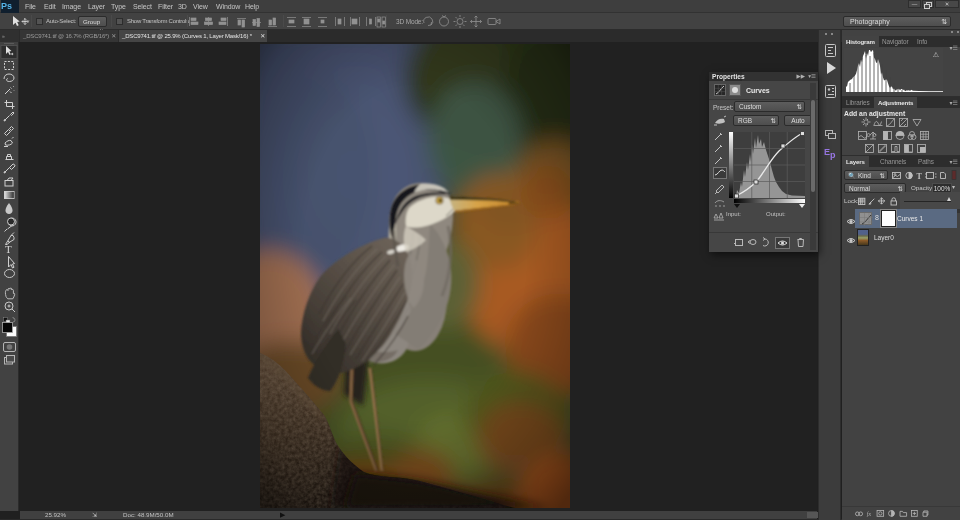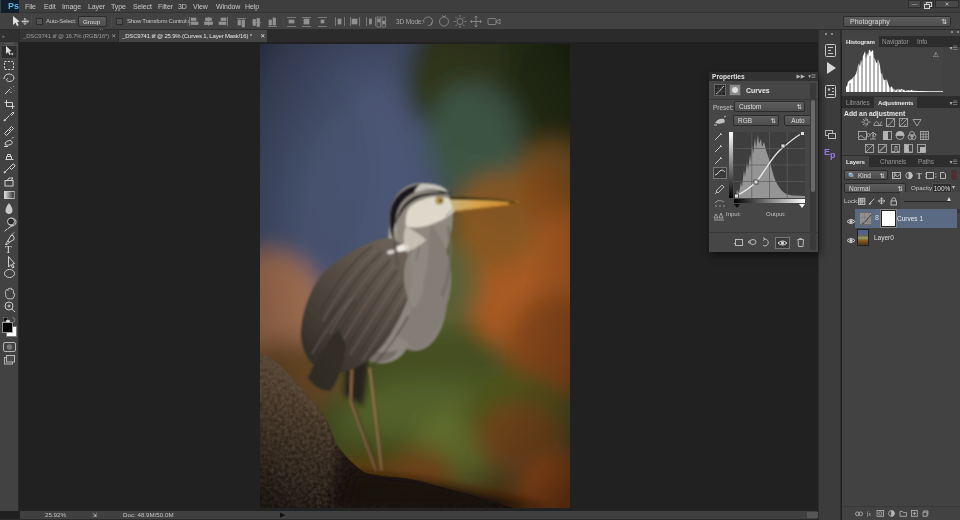--- a/index.html
+++ b/index.html
@@ -9,21 +9,21 @@
   .abs { position:absolute; }
   svg { display:block; }
 
   
   #menubar { left:0; top:0; width:960px; height:13px; background:#3e3e3e;
     border-bottom:1px solid #323232; }
   #menubar .item { position:absolute; top:0; height:13px; line-height:13px;
     color:#c6c6c6; font-size:7px; letter-spacing:-0.1px; }
   #pslogo { position:absolute; left:1px; top:0px; width:18px; height:13px;
     background:#101f2e; color:#55b4e8; font-weight:bold; font-size:9px;
-    line-height:13px; text-align:right; }
+    line-height:13px; text-align:left; }
   .winbtn { position:absolute; top:0; height:8px; background:#484848;
     border:1px solid #2e2e2e; color:#ccc; font-size:5.5px; line-height:6px;
     text-align:center; }
 
   
   #optionsbar { left:0; top:13px; width:960px; height:17px; background:#424242;
     border-bottom:1px solid #2c2c2c; }
   .sep { position:absolute; top:2px; height:12px; width:1px; background:#333;
     border-right:1px solid #4a4a4a; }
   .cbox { position:absolute; width:7px; height:7px; background:#535353;

